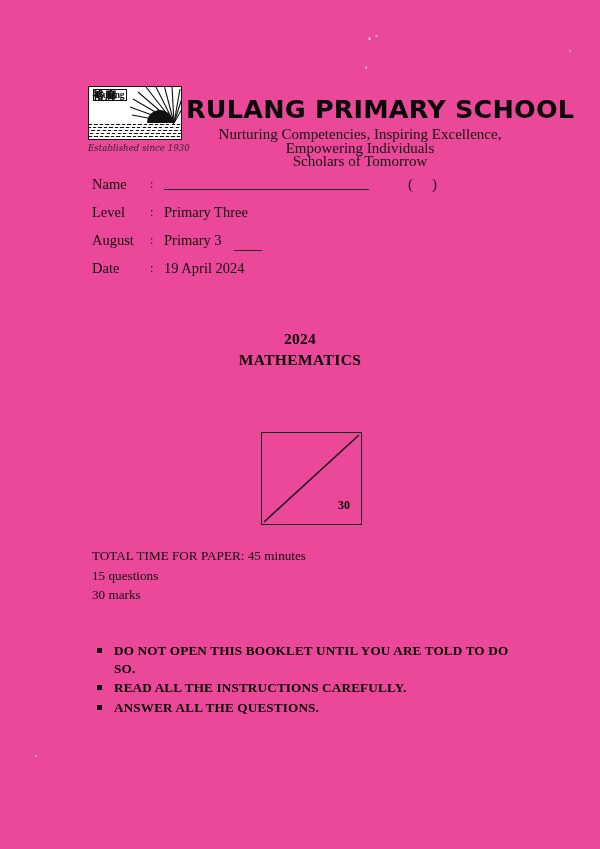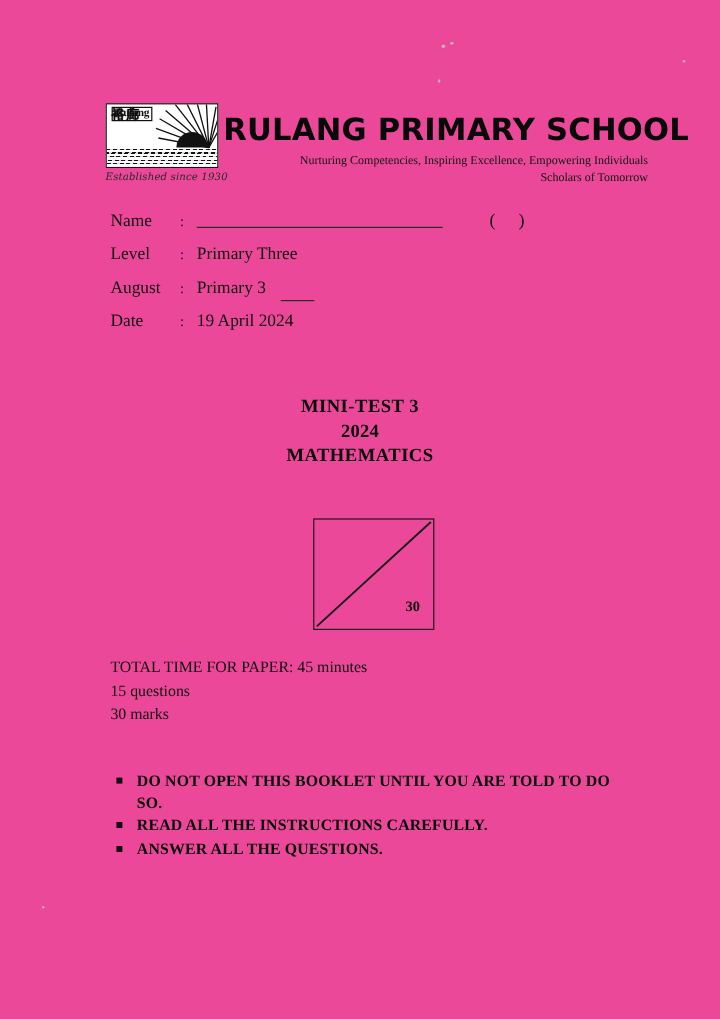--- a/index.html
+++ b/index.html
@@ -126,23 +126,23 @@
     font-size: 25.5px;
     letter-spacing: 0.2px;
     color: #090909;
     white-space: nowrap;
   }
   .tagline {
     position: absolute;
     left: 180px;
     top: 128px;
     width: 360px;
-    text-align: right;
-    font-family: "Liberation Serif", serif;
-    font-size: 10px;
+    text-align: center;
+    font-family: "Liberation Serif", serif;
+    font-size: 15px;
     line-height: 13.5px;
     color: #141414;
   }
 
   
   .fields {
     position: absolute;
     left: 92px;
     top: 170px;
     width: 420px;
@@ -349,21 +349,20 @@
     </div>
 
     <div class="field-row">
       <span class="f-label">Date</span>
       <span class="f-colon">:</span>
       <span class="f-value">19 April 2024</span>
     </div>
   </div>
 
   <div class="paper-title">
-    <div>MINI-TEST 3</div>
     <div class="ln2">2024</div>
     <div>MATHEMATICS</div>
   </div>
 
   <div class="marks-box">
     <svg class="marks-diag" viewBox="0 0 99 91" preserveAspectRatio="none">
       <line x1="2" y1="89" x2="97" y2="2" stroke="#1a1a1a" stroke-width="1.6"></line>
     </svg>
     <div class="marks-total">30</div>
   </div>

